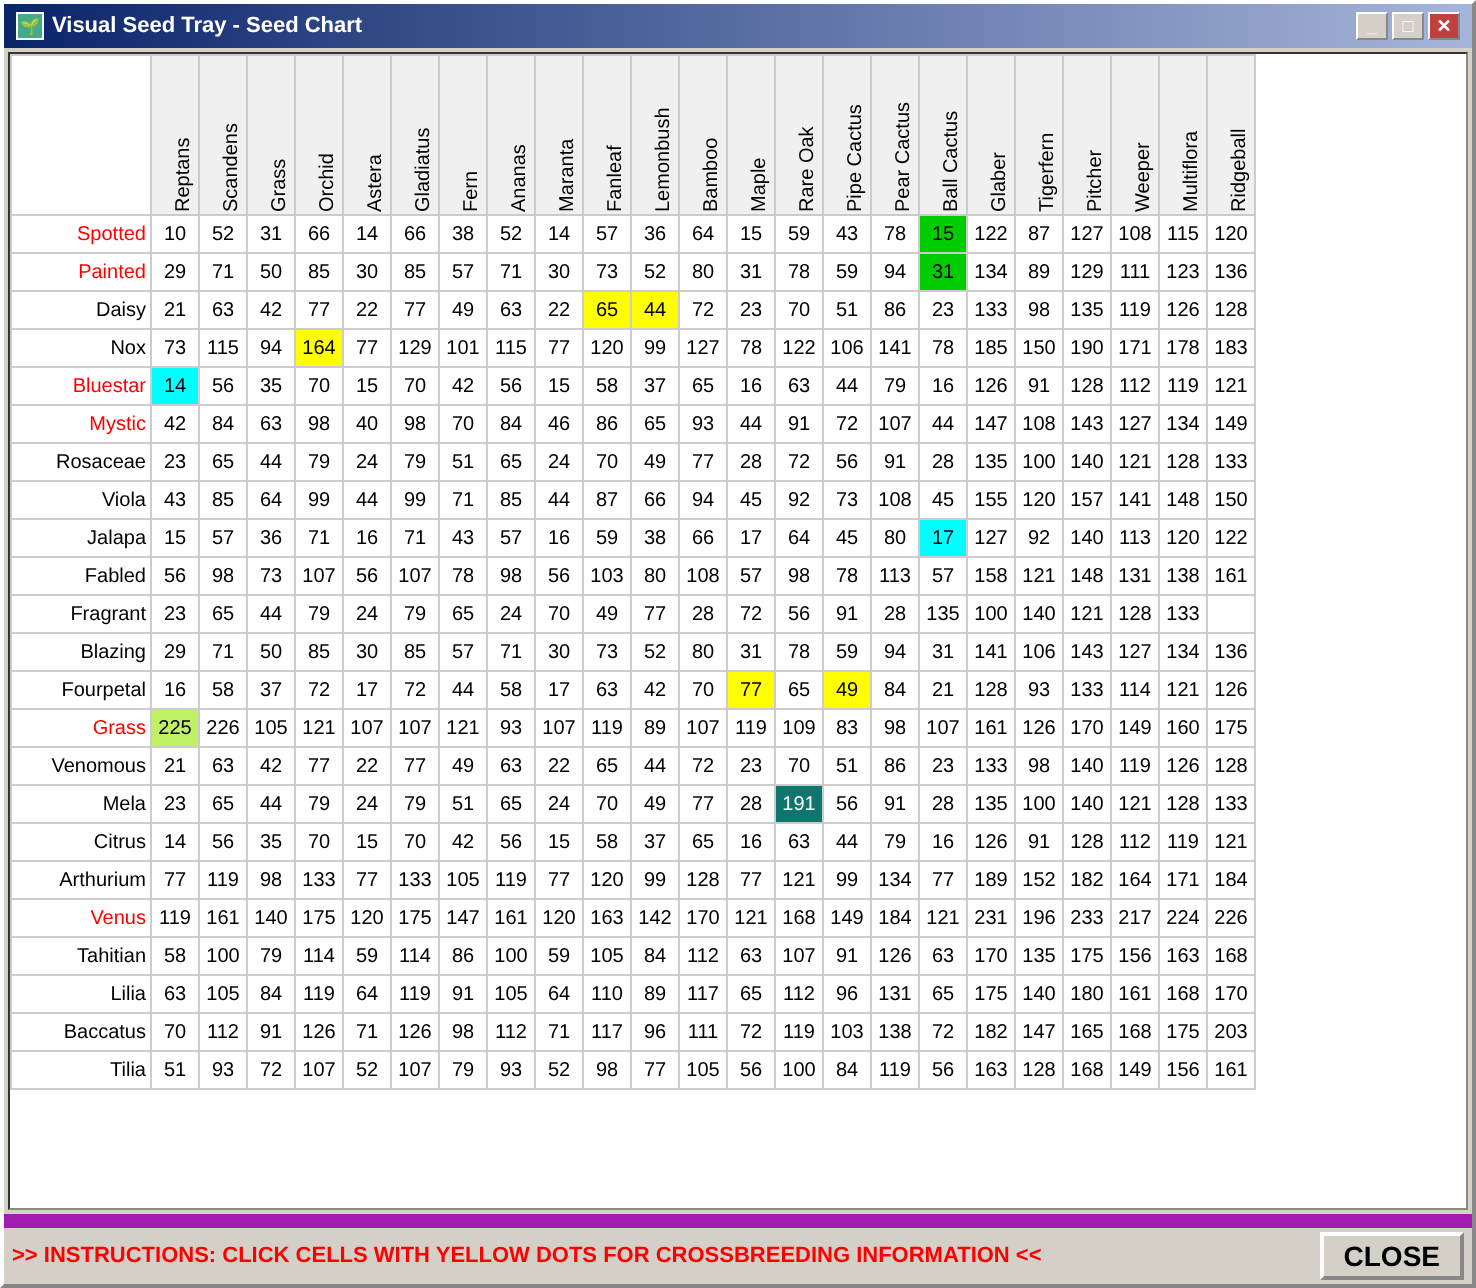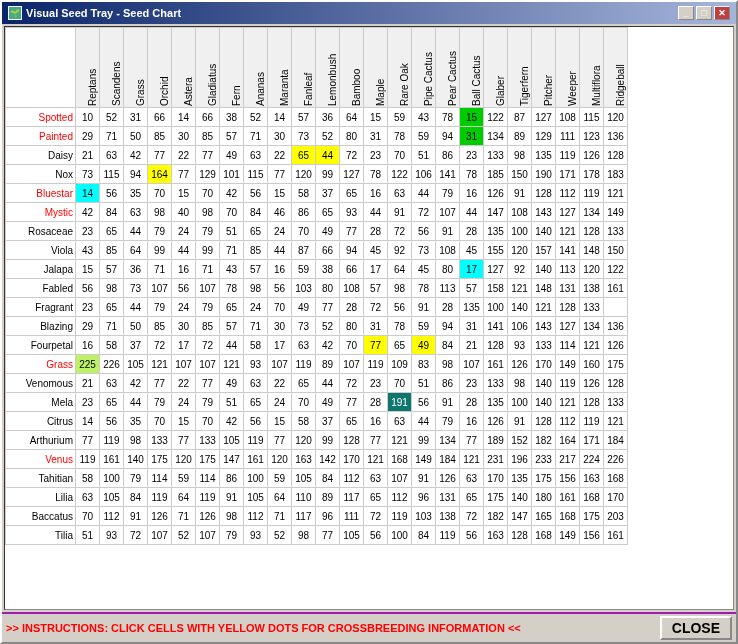--- a/index.html
+++ b/index.html
@@ -117,21 +117,21 @@
     .cell-cyan { background: #00ffff; color: black; }
     .cell-red-bg { background: #0f766e; color: white; }
     .cell-lime { background: #bef264; color: black; }
     .status-bar {
       height: 28px;
       background: #d4d0c8;
       display: flex;
       align-items: center;
       justify-content: space-between;
       padding: 14px 4px;
-      border-top: 2px solid #a21caf;
+      border-top: 7px solid #a21caf;
     }
     .status-text {
       color: red;
       font-weight: bold;
       font-size: 11px;
     }
     .close-btn {
       background: #d4d0c8;
       border: 2px solid;
       border-top-color: #fff;

